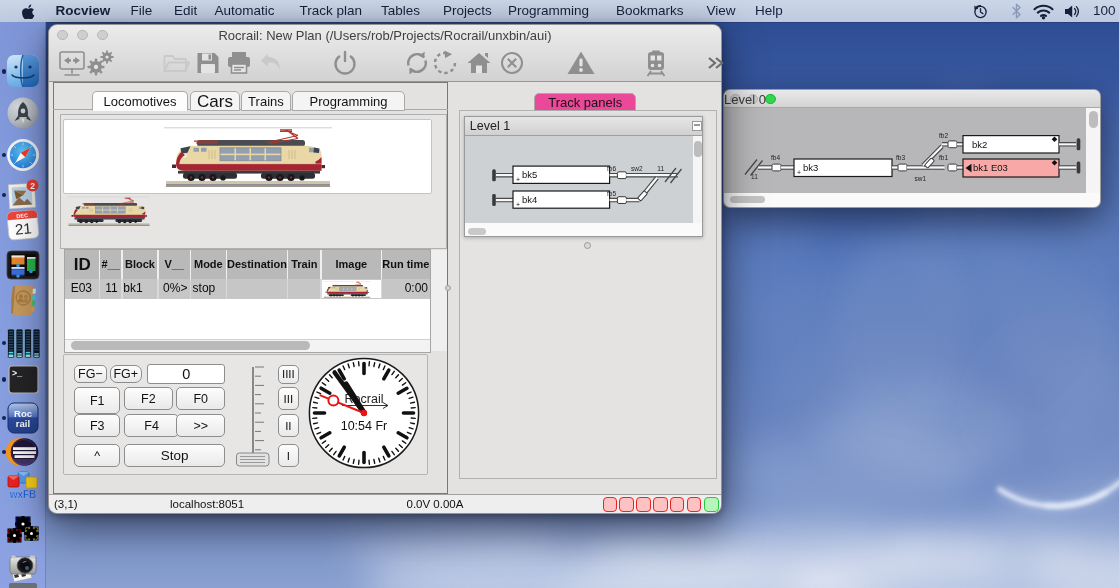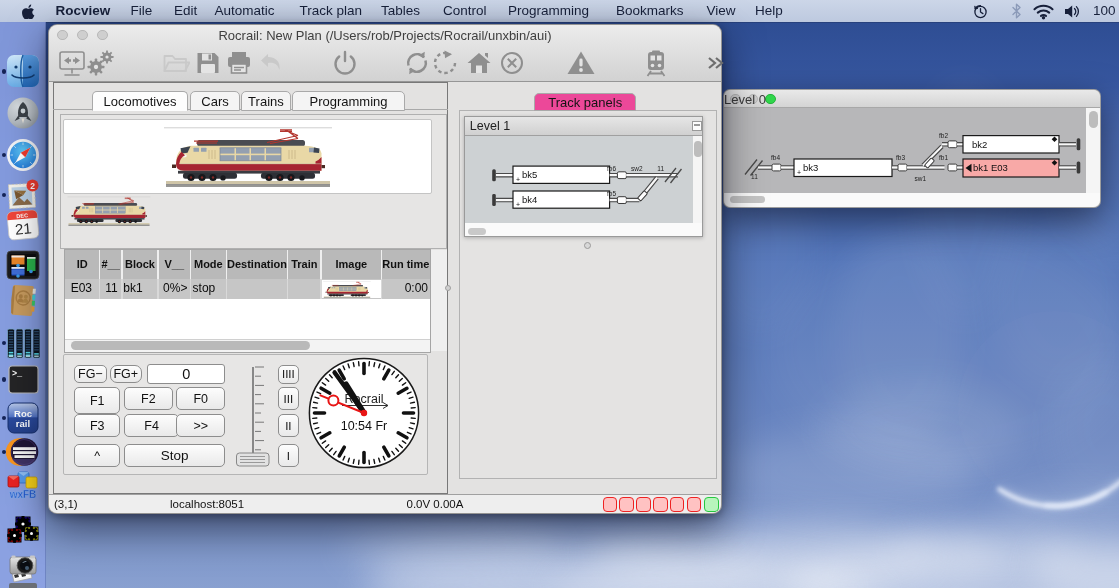--- a/index.html
+++ b/index.html
@@ -58,21 +58,21 @@
     <div style="position:absolute;left:0;top:0;width:1119px;height:22px;background:linear-gradient(#ccd6e8,#bdc9df);font:13.5px 'Liberation Sans',sans-serif;color:#17203a;box-shadow:0 1px 0 rgba(20,30,60,0.25)">
       <svg width="13" height="15" viewBox="0 0 13 15" style="position:absolute;left:22px;top:4px">
         <path fill="#17203a" d="M10.8 7.9c0-2 1.6-2.9 1.7-3-0.9-1.4-2.4-1.6-2.9-1.6-1.2-0.1-2.4 0.7-3 0.7-0.6 0-1.6-0.7-2.6-0.7C2.7 3.4 1.4 4.1 0.7 5.3c-1.4 2.4-0.4 6 1 8 0.7 1 1.5 2.1 2.5 2h0.1c1-0.1 1.4-0.7 2.6-0.7 1.2 0 1.5 0.7 2.6 0.6 1.1 0 1.8-1 2.4-2 0.8-1.1 1.1-2.2 1.1-2.3 0-0.1-2.1-0.8-2.2-3zM8.9 1.8C9.4 1.1 9.8 0.3 9.7-0.5 8.9-0.4 8 0 7.5 0.7 7 1.3 6.6 2.2 6.7 3c0.9 0.1 1.7-0.5 2.2-1.2z" transform="translate(0,1) scale(0.95)"></path>
       </svg>
       <span style="position:absolute;left:55.4px;top:3px;font-weight:700">Rocview</span>
       <span style="position:absolute;left:130.5px;top:3px;font-weight:400">File</span>
       <span style="position:absolute;left:174px;top:3px;font-weight:400">Edit</span>
       <span style="position:absolute;left:214.5px;top:3px;font-weight:400">Automatic</span>
       <span style="position:absolute;left:299.6px;top:3px;font-weight:400">Track plan</span>
       <span style="position:absolute;left:381px;top:3px;font-weight:400">Tables</span>
-      <span style="position:absolute;left:443px;top:3px;font-weight:400">Control</span>
+      <span style="position:absolute;left:443px;top:3px;font-weight:400">Projects</span>
       <span style="position:absolute;left:508px;top:3px;font-weight:400">Programming</span>
       <span style="position:absolute;left:616px;top:3px;font-weight:400">Bookmarks</span>
       <span style="position:absolute;left:706.5px;top:3px;font-weight:400">View</span>
       <span style="position:absolute;left:755px;top:3px;font-weight:400">Help</span>
       <svg width="17" height="17" viewBox="0 0 17 17" style="position:absolute;left:972px;top:3px">
         <g stroke="#17203a" stroke-width="1.3" fill="none">
           <circle cx="8.5" cy="9" r="5.6"></circle>
           <path d="M8.5 5.6 V9 l2.4 1.6" stroke-linecap="round"></path>
           <path d="M3.2 5.5 A6.3 6.3 0 0 1 8.5 2.7" stroke-linecap="round"></path>
           <path d="M3.2 5.5 l-0.3 -2.2 M3.2 5.5 l2.2 -0.2" stroke-linecap="round"></path>
@@ -566,34 +566,34 @@
           <path d="M7 22 l-3.5 5 M17 22 l3.5 5 M5.5 24.5 h13" stroke="#8f8f8f" stroke-width="1.8"></path>
         </svg></div>
       <div style="position:absolute;left:657px;top:24px;width:28px;height:28px"><svg width="20" height="28" viewBox="0 0 20 28">
           <path d="M3 9 l6 5 -6 5 M10 9 l6 5 -6 5" stroke="#6e6e6e" stroke-width="2.2" fill="none"></path>
         </svg></div>
       <div style="position:absolute;left:0px;top:57px;width:672px;height:412px;background:#e3e2e1"></div>
       <div style="position:absolute;left:4px;top:56.5px;width:395px;height:412px;border:1.5px solid #787878;box-sizing:border-box;background:#e3e2e1"></div>
       <div style="position:absolute;left:408px;top:56.5px;width:264px;height:412px;background:#e3e2e1"></div>
       <div style="position:absolute;left:4px;top:84px;width:395px;height:1px;background:#a9a9a9;z-index:2"></div>
       <div style="position:absolute;left:43px;top:66px;width:96px;height:19.5px;background:#fdfdfd;border:1px solid #a9a9a9;border-radius:5px 5px 0 0;box-sizing:border-box;text-align:center;font-size:13px;color:#141414;line-height:19px;z-index:3;border-bottom:1px solid #fdfdfd;">Locomotives</div>
-      <div style="position:absolute;left:141px;top:66px;width:50px;height:19.5px;background:#f4f4f4;border:1px solid #a9a9a9;border-radius:5px 5px 0 0;box-sizing:border-box;text-align:center;font-size:13px;color:#141414;line-height:19px;z-index:3;">Cars</div>
+      <div style="position:absolute;left:141px;top:66px;width:50px;height:19.5px;background:#f4f4f4;border:1px solid #a9a9a9;border-radius:5px 5px 0 0;box-sizing:border-box;text-align:center;font-size:17px;color:#141414;line-height:19px;z-index:3;">Cars</div>
       <div style="position:absolute;left:191.6px;top:66px;width:50.7px;height:19.5px;background:#f4f4f4;border:1px solid #a9a9a9;border-radius:5px 5px 0 0;box-sizing:border-box;text-align:center;font-size:13px;color:#141414;line-height:19px;z-index:3;">Trains</div>
       <div style="position:absolute;left:243.4px;top:66px;width:112.2px;height:19.5px;background:#f4f4f4;border:1px solid #a9a9a9;border-radius:5px 5px 0 0;box-sizing:border-box;text-align:center;font-size:13px;color:#141414;line-height:19px;z-index:3;">Programming</div>
       <div style="position:absolute;left:11px;top:89px;width:387px;height:135px;background:#e6e5e4;border:1px solid #b0b0b0;box-sizing:border-box"></div>
       <div style="position:absolute;left:14px;top:93.5px;width:369px;height:75px;background:#ffffff;border:1px solid #c4c4c4;border-radius:2px;box-sizing:border-box"></div>
       <div style="position:absolute;left:114px;top:101px;width:170px;height:62px;"><svg width="170" height="62">
           <use href="#loco"></use>
         </svg></div>
       <div style="position:absolute;left:18px;top:171px;width:84px;height:30px;"><svg width="84" height="30" viewBox="0 0 84 30">
           <use href="#loco" width="84" height="30.6"></use>
         </svg></div>
       <div style="position:absolute;left:15px;top:224px;width:365px;height:102px;border:1px solid #a5a5a5;box-sizing:content-box;background:#fff;overflow:hidden">
         <div style="position:absolute;left:0px;top:0px;width:365px;height:29px;background:#b9b9b9"></div>
-        <div style="position:absolute;left:0px;top:0px;width:34.5px;height:29px;font-weight:bold;font-size:11px;color:#111;text-align:center;line-height:29px">ID</div>
+        <div style="position:absolute;left:0px;top:0px;width:34.5px;height:29px;font-weight:bold;font-size:17px;color:#111;text-align:center;line-height:29px">ID</div>
         <div style="position:absolute;left:34.5px;top:0px;width:22.299999999999997px;height:29px;font-weight:bold;font-size:11px;color:#111;text-align:center;line-height:29px">#__</div>
         <div style="position:absolute;left:56.8px;top:0px;width:36.400000000000006px;height:29px;font-weight:bold;font-size:11px;color:#111;text-align:center;line-height:29px">Block</div>
         <div style="position:absolute;left:93.2px;top:0px;width:32.2px;height:29px;font-weight:bold;font-size:11px;color:#111;text-align:center;line-height:29px">V__</div>
         <div style="position:absolute;left:125.4px;top:0px;width:35.900000000000006px;height:29px;font-weight:bold;font-size:11px;color:#111;text-align:center;line-height:29px">Mode</div>
         <div style="position:absolute;left:161.3px;top:0px;width:61.39999999999998px;height:29px;font-weight:bold;font-size:11px;color:#111;text-align:center;line-height:29px">Destination</div>
         <div style="position:absolute;left:222.7px;top:0px;width:33.30000000000001px;height:29px;font-weight:bold;font-size:11px;color:#111;text-align:center;line-height:29px">Train</div>
         <div style="position:absolute;left:256px;top:0px;width:60.69999999999999px;height:29px;font-weight:bold;font-size:11px;color:#111;text-align:center;line-height:29px">Image</div>
         <div style="position:absolute;left:316.7px;top:0px;width:48.19999999999999px;height:29px;font-weight:bold;font-size:11px;color:#111;text-align:center;line-height:29px">Run time</div>
         <div style="position:absolute;left:33.75px;top:0px;width:1.5px;height:29px;background:#efefef"></div>
         <div style="position:absolute;left:56.05px;top:0px;width:1.5px;height:29px;background:#efefef"></div>

